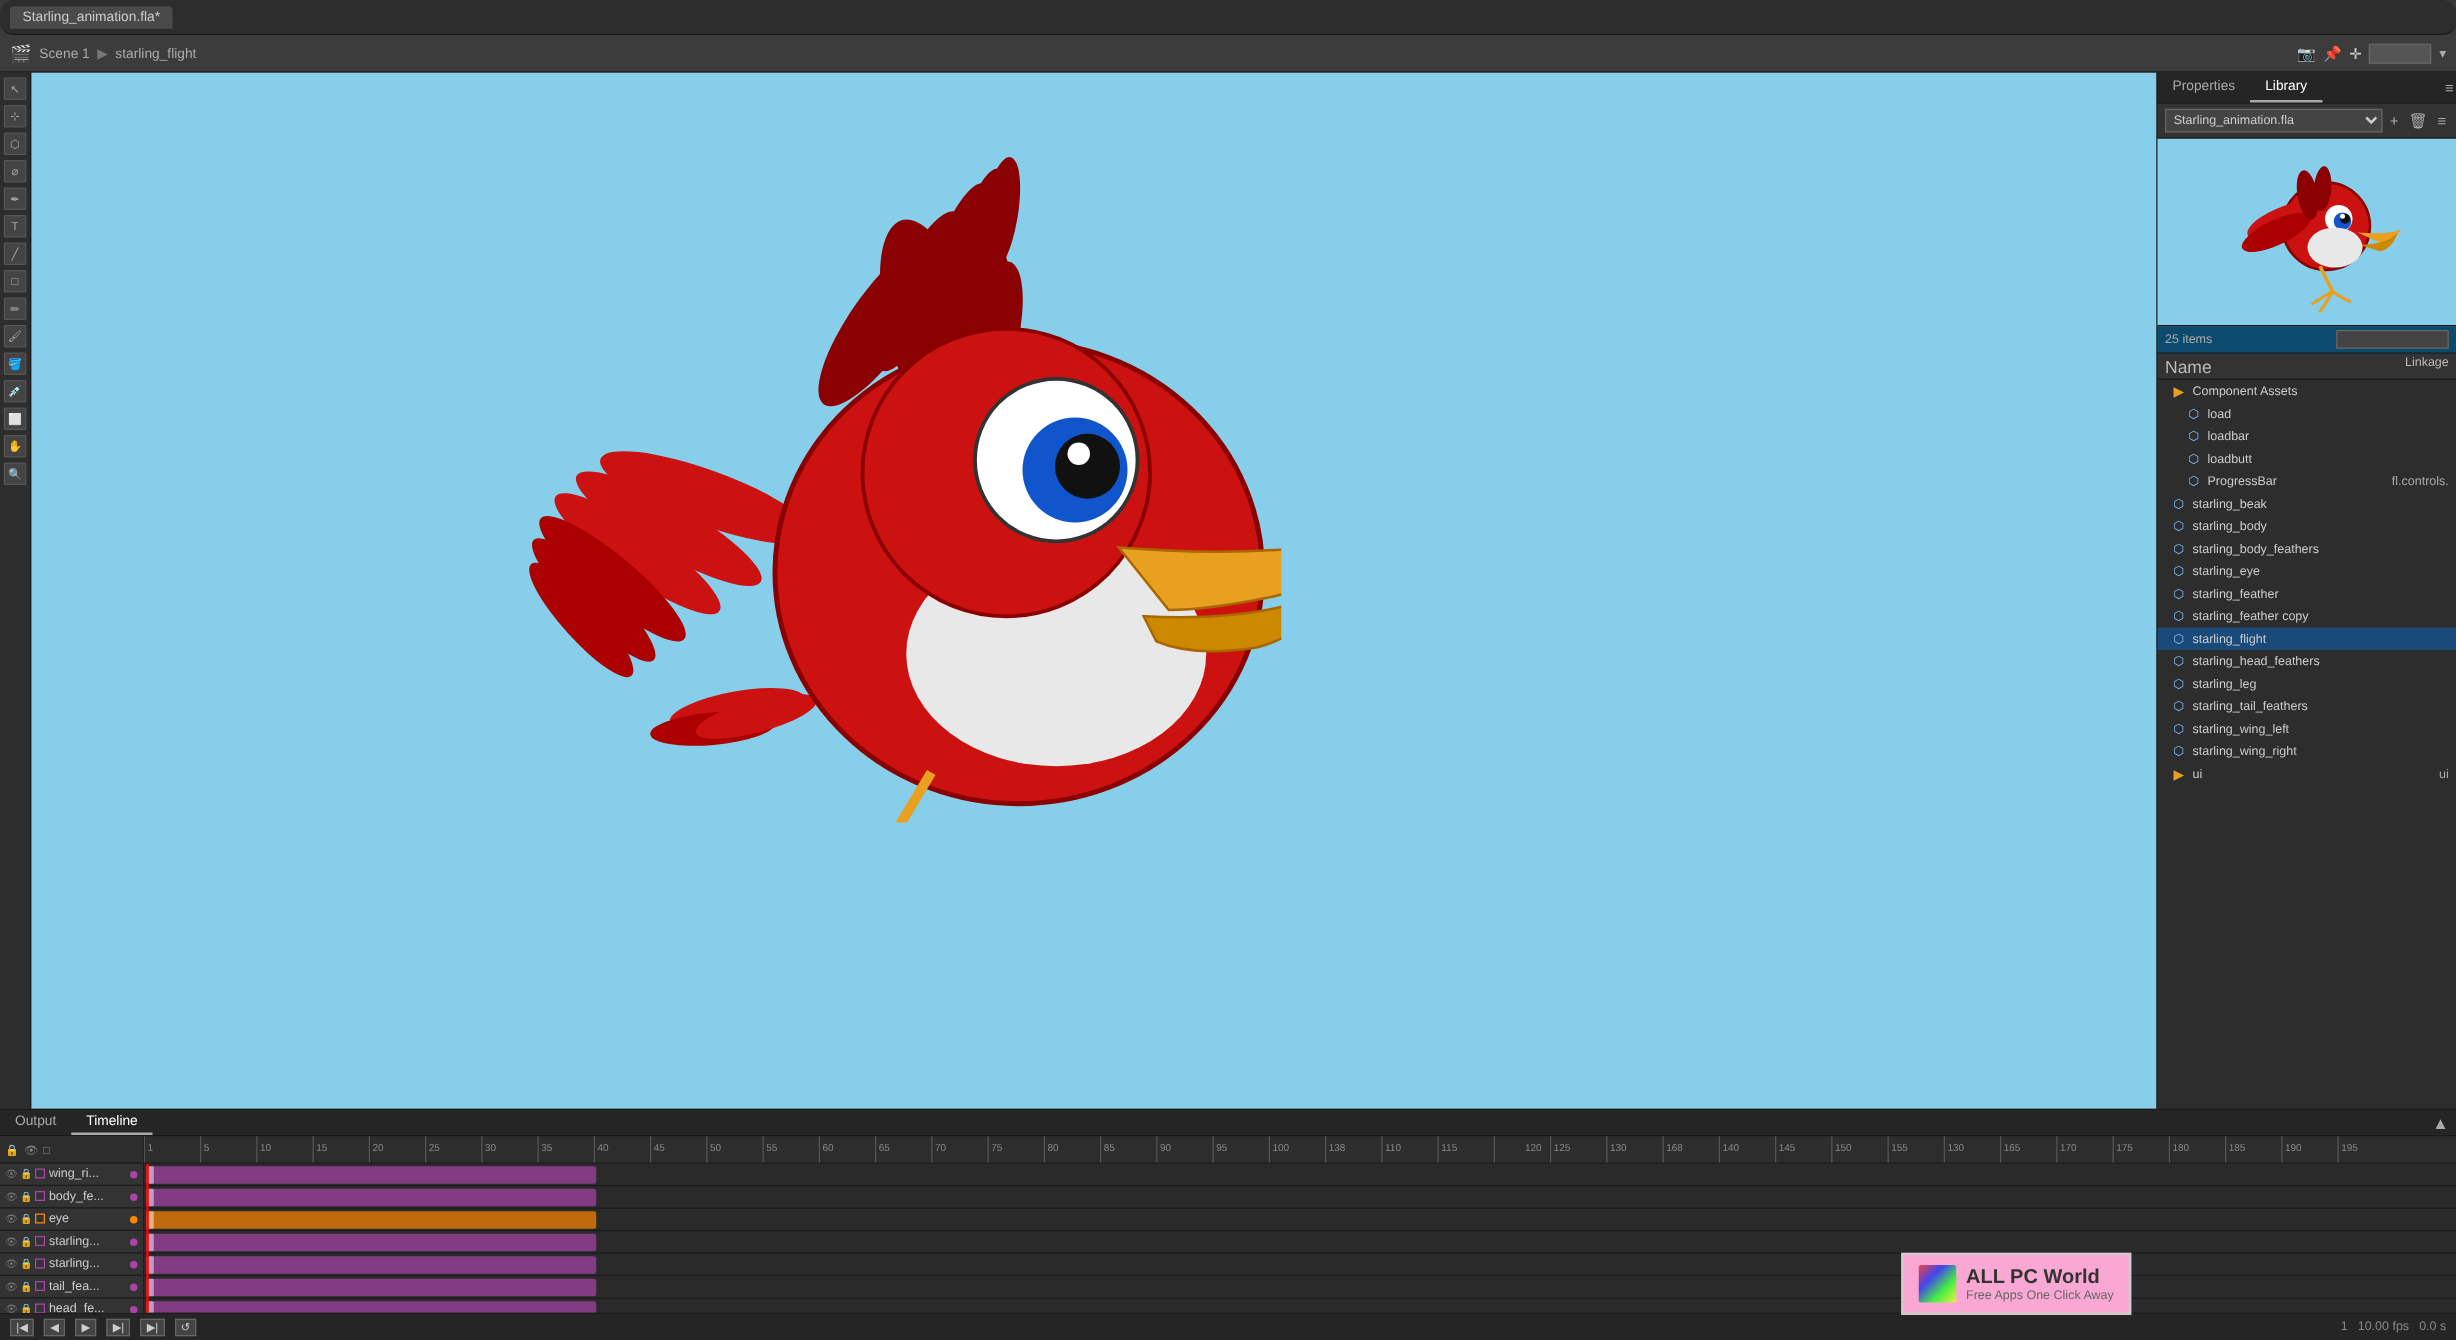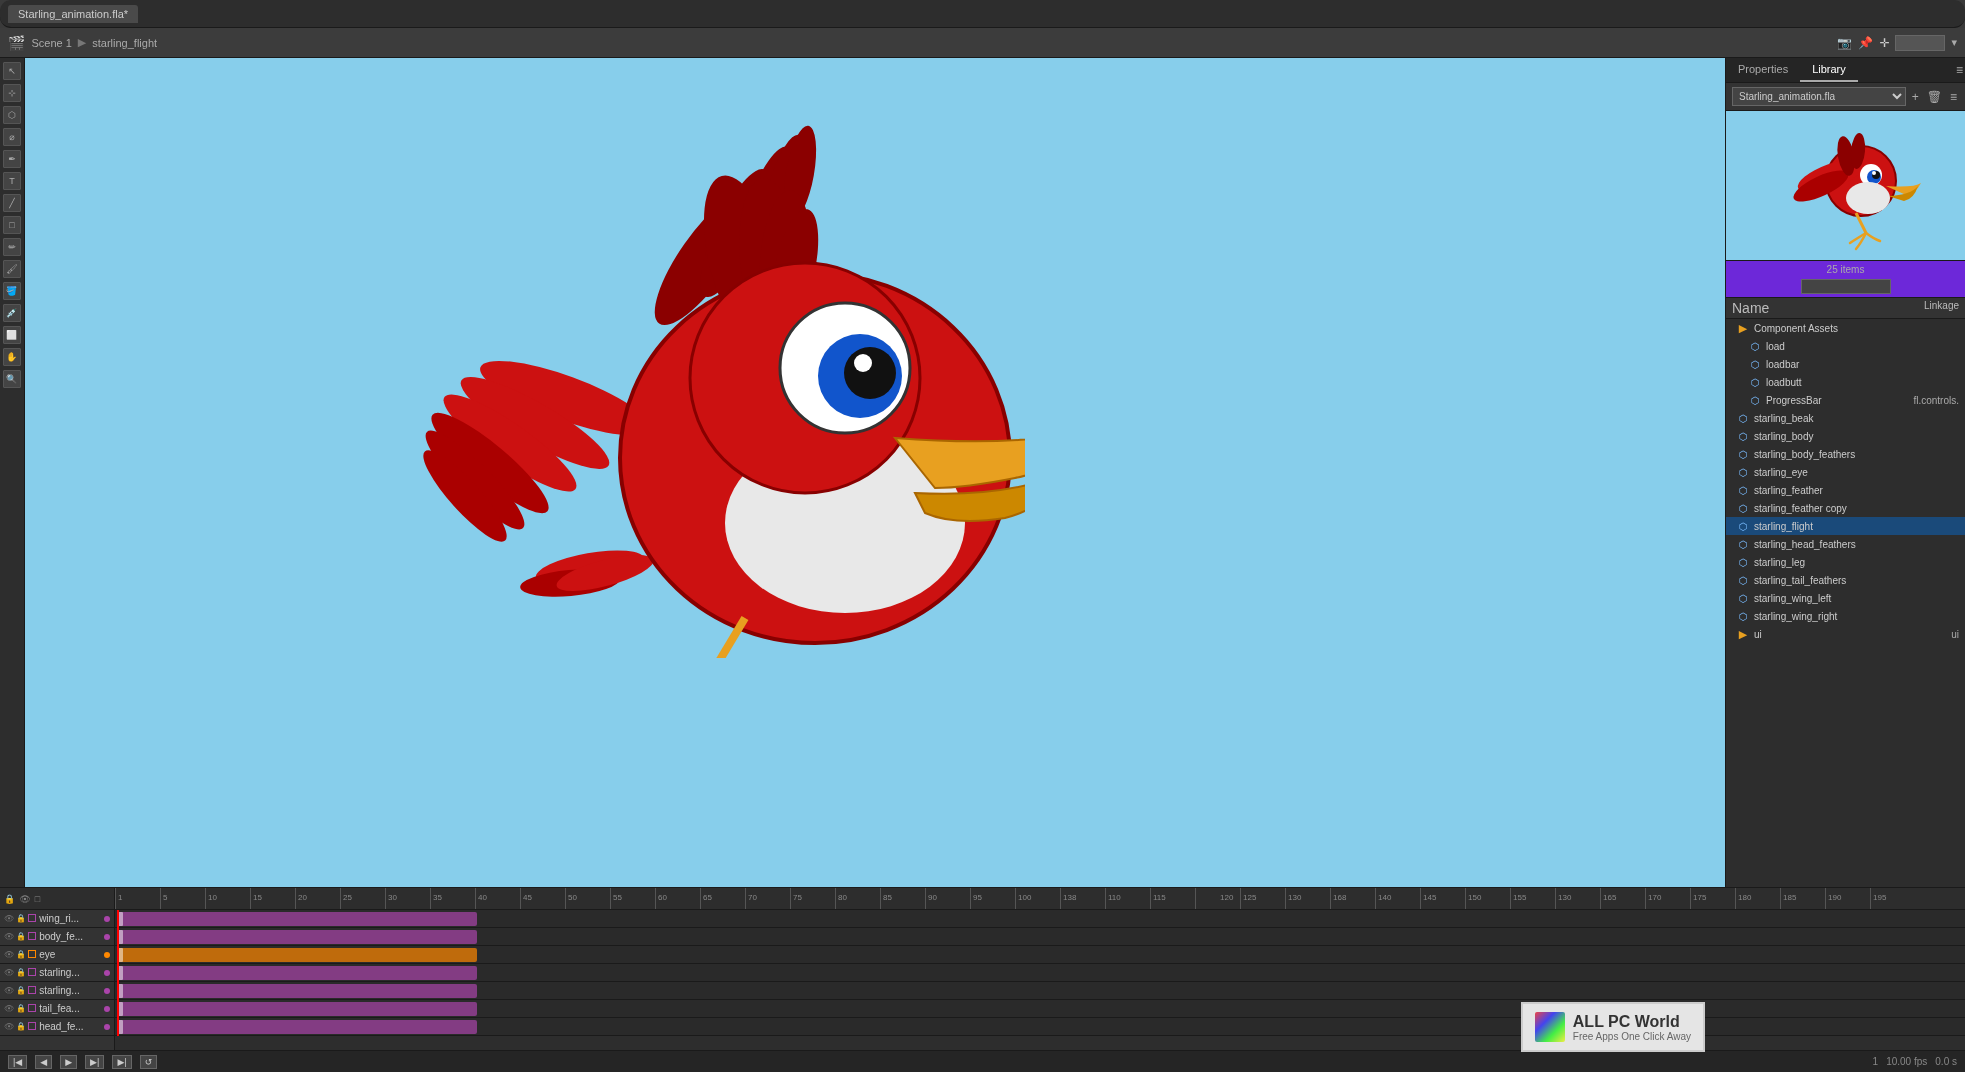--- a/index.html
+++ b/index.html
@@ -30,21 +30,21 @@
 
     
     .lib-file-row { display: flex; align-items: center; padding: 4px 6px; background: #333; border-bottom: 1px solid #1a1a1a; gap: 4px; }
     .lib-file-select { background: #444; border: 1px solid #666; color: #ccc; font-size: 10px; flex: 1; padding: 2px; }
     .lib-icon-btn { background: none; border: none; color: #aaa; cursor: pointer; font-size: 12px; padding: 0 2px; }
 
     
     .lib-preview { height: 150px; background: #87CEEB; position: relative; display: flex; align-items: center; justify-content: center; overflow: hidden; border-bottom: 1px solid #1a1a1a; }
 
     
-    .lib-count-row { display: flex; align-items: center; padding: 3px 6px; background: #6d28d9; border-bottom: 1px solid #1a1a1a; gap: 4px; flex-direction: column; }
+    .lib-count-row { display: flex; align-items: center; padding: 3px 6px; background: #0c4a6e; border-bottom: 1px solid #1a1a1a; gap: 4px; }
     .lib-count { font-size: 10px; color: #aaa; flex: 1; }
     .lib-search { background: #444; border: 1px solid #666; color: #ccc; font-size: 10px; padding: 1px 4px; width: 90px; }
 
     
     .lib-col-header { display: flex; background: #333; border-bottom: 1px solid #1a1a1a; padding: 2px 6px; }
     .lib-col-name { flex: 1; font-size: 14px; color: #bbb; }
     .lib-col-linkage { font-size: 10px; color: #bbb; width: 70px; text-align: right; }
 
     
     .lib-list { flex: 1; overflow-y: auto; background: #2d2d2d; }
@@ -80,21 +80,21 @@
     .tl-playhead { position: absolute; top: 0; width: 2px; background: red; height: 100%; z-index: 10; }
 
     
     .status-bar { height: 22px; background: #252525; border-top: 1px solid #1a1a1a; display: flex; align-items: center; padding: 0 8px; gap: 8px; flex-shrink: 0; }
     .status-text { font-size: 10px; color: #888; }
 
     
     .bird-container { position: absolute; top: 20px; left: 200px; width: 800px; height: 570px; }
 
     
-    .watermark { position: fixed; bottom: 20px; right: 260px; background: #e5e5e5; border: 2px solid #ccc; padding: 8px 12px; z-index: 100; }
+    .watermark { position: fixed; bottom: 20px; right: 260px; background: #f9a8d4; border: 2px solid #ccc; padding: 8px 12px; z-index: 100; }
     .watermark-title { font-size: 16px; font-weight: bold; color: #333; }
     .watermark-sub { font-size: 10px; color: #666; }
 
     .lib-list::-webkit-scrollbar { width: 6px; }
     .lib-list::-webkit-scrollbar-track { background: #2d2d2d; }
     .lib-list::-webkit-scrollbar-thumb { background: #555; border-radius: 3px; }
   </style>
 </head>
 <body>
 
@@ -413,20 +413,26 @@
             <div class="lib-item-name">ui</div>
             <div class="lib-item-linkage">ui</div>
           </div>
         </div>
     </div>
 
   </div>
 </div>
 
 <div class="bottom-area">
+  <div class="bottom-tabs">
+    <div class="bottom-tab">Output</div>
+    <div class="bottom-tab active">Timeline</div>
+    <div style="flex:1;"></div>
+    <button style="background:none;border:none;color:#aaa;cursor:pointer;padding:0 6px;">▲</button>
+  </div>
 
   <div class="timeline">
 
     <div class="timeline-layers">
       <div class="timeline-header-row">
         <span style="font-size:9px;color:#888;">🔒</span>
         <span style="font-size:9px;color:#888;">👁</span>
         <span style="font-size:9px;color:#888;">□</span>
       </div>
       <div id="timeline-layer-list">

